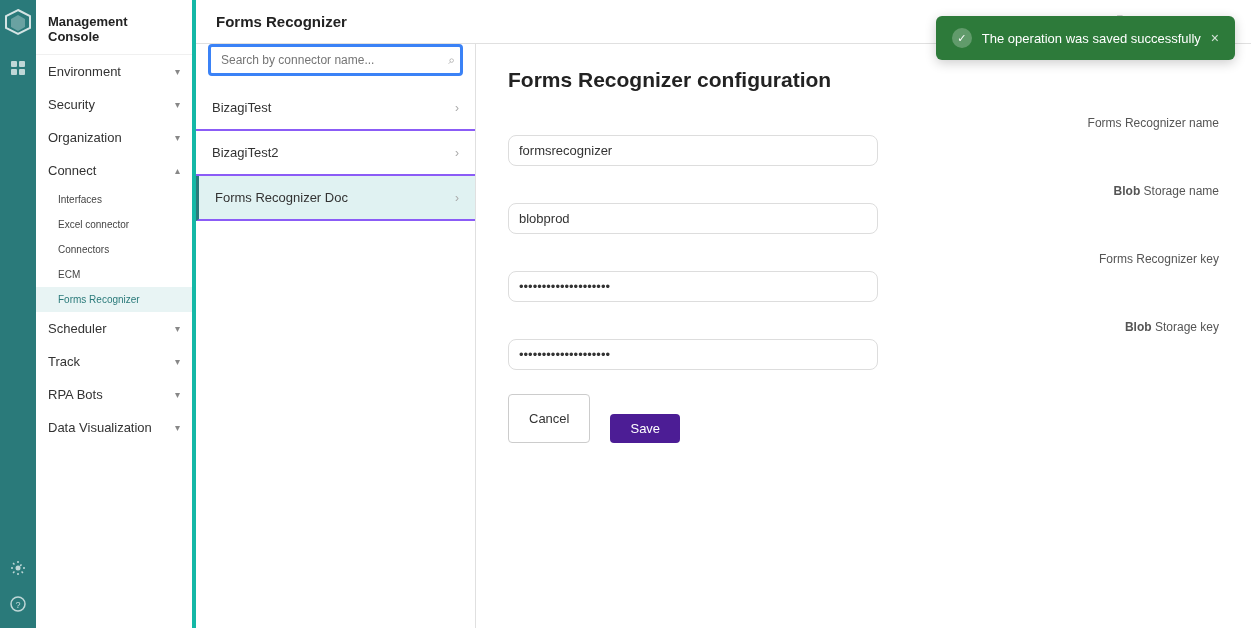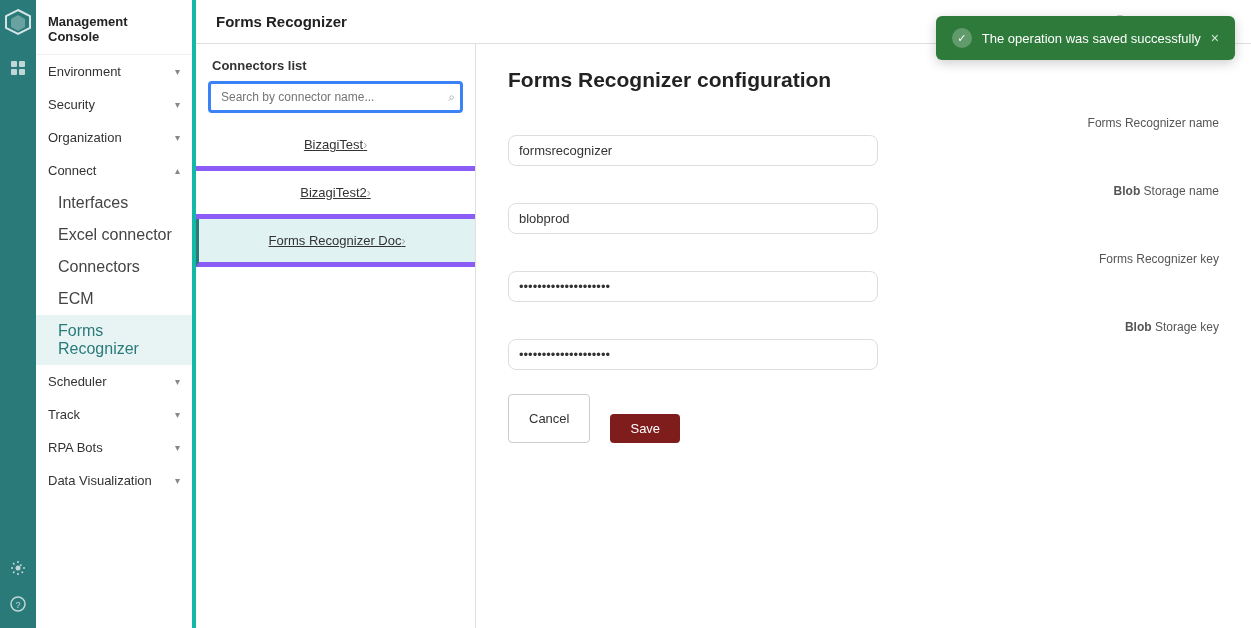--- a/index.html
+++ b/index.html
@@ -70,21 +70,21 @@
       color: #333;
       cursor: pointer;
       user-select: none;
     }
     .sidebar-section-header .chevron {
       font-size: 10px;
       color: #888;
     }
     .sidebar-sub-item {
       padding: 7px 12px 7px 22px;
-      font-size: 16px;
+      font-size: 10px;
       color: #444;
       cursor: pointer;
     }
     .sidebar-sub-item.active {
       background: #e8f4f4;
       color: #2a7a7a;
       font-weight: 500;
     }
 
     
@@ -161,27 +161,26 @@
       color: #aaa;
       font-size: 12px;
     }
     .connector-list {
       flex: 1;
       overflow-y: auto;
     }
     .connector-item {
       display: flex;
       align-items: center;
-      justify-content: center;
+      justify-content: space-between;
       padding: 14px 16px;
-      border-bottom: 5px solid #8b5cf6;
+      border-bottom: 2px solid #8b5cf6;
       cursor: pointer;
       font-size: 13px;
       color: #333;
-      text-decoration: underline;
     }
     .connector-item.active {
       background: #e0f2f2;
       border-left: 3px solid #2a7a7a;
     }
     .connector-item .chevron-right {
       color: #aaa;
       font-size: 12px;
     }
 
@@ -228,21 +227,21 @@
       border: 1px solid #ccc;
       background: #fff;
       color: #333;
       border-radius: 4px;
       font-size: 13px;
       cursor: pointer;
     }
     .btn-save {
       padding: 7px 20px;
       border: none;
-      background: #7f1d1d;
+      background: #4c1d95;
       color: #fff;
       border-radius: 4px;
       font-size: 13px;
       cursor: pointer;
       font-weight: 500;
       margin-top: 20px;
     }
 
     
     .toast {
@@ -395,21 +394,20 @@
     <span class="top-header-title">Forms Recognizer</span>
     <div class="top-header-env">
       <span>🖨</span>
       <span>Production Envir...</span>
     </div>
   </div>
 
   <div class="content-area">
 
     <div class="connectors-panel">
-      <div class="connectors-panel-title">Connectors list</div>
       <div class="search-box">
         <input type="text" placeholder="Search by connector name..." style="">
         <span class="search-icon-wrap">⌕</span>
       </div>
       <div class="connector-list">
         <div class="connector-item">
           <span>BizagiTest</span>
           <span class="chevron-right">›</span>
         </div>
         <div class="connector-item">

